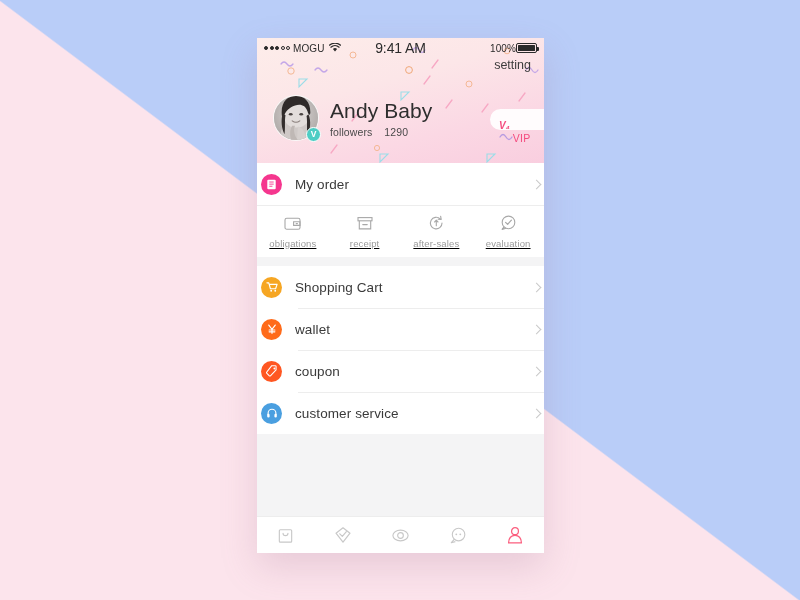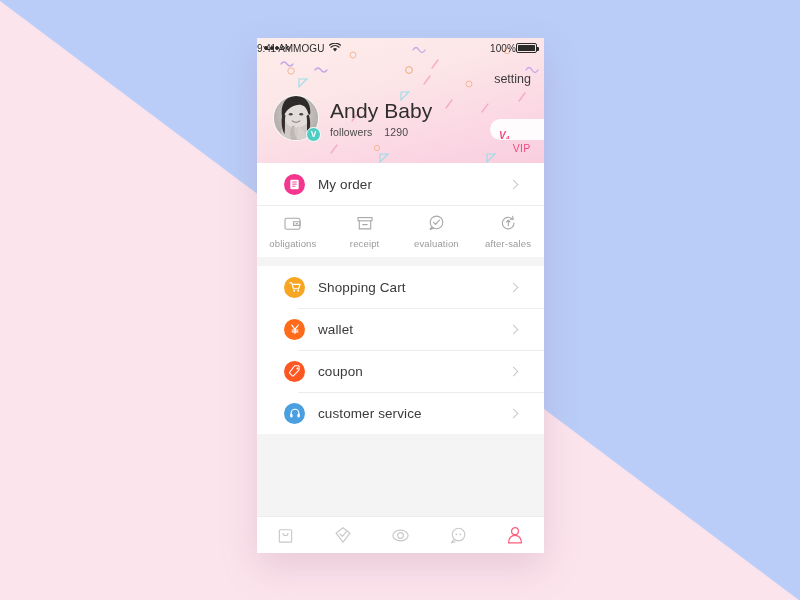--- a/index.html
+++ b/index.html
@@ -69,38 +69,38 @@
   .sb-left { display: flex; align-items: center; gap: 3px; }
   .sig-dots { display: flex; align-items: center; gap: 1.5px; }
   .sig-dots i {
     display: block; width: 4px; height: 4px; border-radius: 50%;
     border: 1px solid #2B2B2B; background: #2B2B2B;
   }
   .sig-dots i.hollow { background: transparent; }
   .sb-carrier { font-size: 10px; font-weight: 400; }
   .wifi-icon { margin-left: 1px; display: block; }
   .sb-center {
-    position: absolute; left: 0; right: 0; 
-    font-size: 10px; font-weight: 500; letter-spacing: -0.1px;
+    position: absolute; left: 0; right: 0; text-align: center;
+    font-size: 14px; font-weight: 500; letter-spacing: -0.1px;
   }
   .sb-right { margin-left: auto; display: flex; align-items: center; gap: 0; z-index: 1; }
   .sb-batt-pct { font-size: 10px; }
   .batt {
     width: 21px; height: 9.5px; border: 1px solid #2B2B2B;
     border-radius: 2px; padding: 1px; position: relative;
   }
   .batt::after {
     content: ""; position: absolute; right: -3px; top: 3px;
     width: 1.8px; height: 3.5px; background: #2B2B2B; border-radius: 0 1px 1px 0;
   }
   .batt span { display: block; height: 100%; width: 100%; background: #2B2B2B; border-radius: 0.5px; }
 
   .setting-btn {
     position: absolute;
-    right: 13px; top: 34px;
+    right: 13px; top: 20px;
     font-size: 12.5px;
     color: #3C3C3C;
     z-index: 4;
     cursor: pointer;
   }
 
   .profile {
     position: absolute;
     left: 16px; top: 57px;
     display: flex; align-items: center; gap: 11px;
@@ -119,21 +119,21 @@
     background: #4ECDC4; border: 1.5px solid #FFF;
     color: #fff; font-size: 8.5px; font-weight: 700;
     display: flex; align-items: center; justify-content: center;
     line-height: 1;
   }
   .pname { font-size: 21px; color: #2E2E2E; letter-spacing: 0.1px; margin-bottom: 3px; }
   .pfollow { font-size: 10.5px; color: #4A4A4A; letter-spacing: 0.1px; }
   .pfollow b { font-weight: 400; margin-left: 12px; }
 
   .vip-badge {
-    position: absolute; right: 0; top: 81px;
+    position: absolute; right: 0; top: 71px;
     height: 21px; min-width: 54px;
     background: rgba(255,255,255,0.92);
     border-radius: 11px 0 0 11px;
     display: flex; align-items: center; gap: 3px;
     padding: 12px 9px 0 9px;
     z-index: 4; cursor: pointer;
   }
   .vip-crown { color: #F44C7F; font-size: 10px; font-weight: 700; font-style: italic; }
   .vip-text { color: #F44C7F; font-size: 10.5px; letter-spacing: 0.3px; margin-top: 24px; }
 
@@ -143,21 +143,21 @@
     background: #F4F4F5;
     display: flex;
     flex-direction: column;
     overflow: hidden;
   }
   .card { background: #FFFFFF; }
   .gap { height: 9px; background: #F4F4F5; flex: 0 0 9px; }
 
   .row {
     display: flex; align-items: center;
-    height: 42px; padding: 0 27px;
+    height: 42px; padding: 0 4px;
     cursor: pointer; position: relative;
   }
   .row + .row::before {
     content: ""; position: absolute; left: 41px; right: 0; top: 0;
     height: 1px; background: #EDEDED;
   }
   .ic {
     width: 21px; height: 21px; border-radius: 50%;
     display: flex; align-items: center; justify-content: center;
     flex: 0 0 21px; color: #fff;
@@ -168,21 +168,21 @@
   }
   .chev {
     margin-left: auto; width: 7px; height: 7px;
     border-top: 1.3px solid #C9C9C9; border-right: 1.3px solid #C9C9C9;
     transform: rotate(45deg);
   }
 
   
   .substrip {
     display: flex; height: 52px; align-items: center;
-    position: relative; background: #fff;
+    position: relative; background: #fff; text-decoration: underline;
   }
   .substrip::before {
     content: ""; position: absolute; left: 0; right: 0; top: 0;
     height: 1px; background: #EDEDED;
   }
   .subitem {
     flex: 1; display: flex; flex-direction: column;
     align-items: center; justify-content: center; gap: 5px;
     cursor: pointer;
   }
@@ -342,36 +342,36 @@
               <rect x="1" y="1.6" width="14" height="3.2" fill="none" stroke="#A8A8A8" stroke-width="1.1"></rect>
               <path d="M2.3 4.8 v8.1 h11.4 v-8.1" fill="none" stroke="#A8A8A8" stroke-width="1.1"></path>
               <line x1="5.8" y1="8.6" x2="10.2" y2="8.6" stroke="#A8A8A8" stroke-width="1.2" stroke-linecap="round"></line>
             </svg>
           </span>
           <span class="lbl">receipt</span>
         </div>
         <div class="subitem">
           <span class="glyph">
             <svg width="17" height="16" viewBox="0 0 17 16">
+              <path d="M14 8 A5.8 5.8 0 1 1 12.2 3.9" fill="none" stroke="#A8A8A8" stroke-width="1.1" stroke-linecap="round"></path>
+              <path d="M12.6 1.2 L13.2 4.4 L10.1 4.1" fill="none" stroke="#A8A8A8" stroke-width="1.1" stroke-linecap="round" stroke-linejoin="round"></path>
+              <path d="M8.3 5.3 v5.4 M6.6 7 L8.3 5.2 L10 7" fill="none" stroke="#A8A8A8" stroke-width="1.1" stroke-linecap="round" stroke-linejoin="round"></path>
+            </svg>
+          </span>
+          <span class="lbl">after-sales</span>
+        </div>
+        <div class="subitem">
+          <span class="glyph">
+            <svg width="17" height="16" viewBox="0 0 17 16">
               <circle cx="8.5" cy="7.4" r="6.3" fill="none" stroke="#A8A8A8" stroke-width="1.1"></circle>
               <path d="M4.2 11.6 L2.1 14.4 L6 13.2" fill="none" stroke="#A8A8A8" stroke-width="1.1" stroke-linejoin="round"></path>
               <path d="M5.6 7.4 L7.6 9.4 L11.4 5.2" fill="none" stroke="#A8A8A8" stroke-width="1.2" stroke-linecap="round" stroke-linejoin="round"></path>
             </svg>
           </span>
           <span class="lbl">evaluation</span>
-        </div>
-        <div class="subitem">
-          <span class="glyph">
-            <svg width="17" height="16" viewBox="0 0 17 16">
-              <path d="M14 8 A5.8 5.8 0 1 1 12.2 3.9" fill="none" stroke="#A8A8A8" stroke-width="1.1" stroke-linecap="round"></path>
-              <path d="M12.6 1.2 L13.2 4.4 L10.1 4.1" fill="none" stroke="#A8A8A8" stroke-width="1.1" stroke-linecap="round" stroke-linejoin="round"></path>
-              <path d="M8.3 5.3 v5.4 M6.6 7 L8.3 5.2 L10 7" fill="none" stroke="#A8A8A8" stroke-width="1.1" stroke-linecap="round" stroke-linejoin="round"></path>
-            </svg>
-          </span>
-          <span class="lbl">after-sales</span>
         </div>
       </div>
     </div>
 
     <div class="gap"></div>
 
     <div class="card">
 
       <div class="row">
         <span class="ic" style="background:#F6A623">

